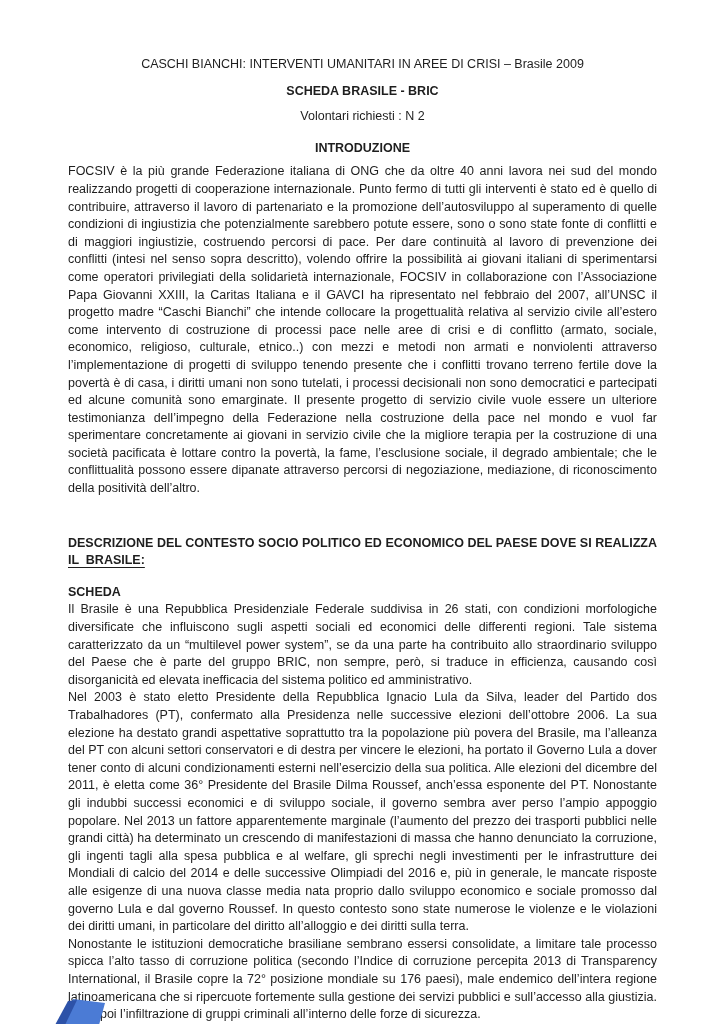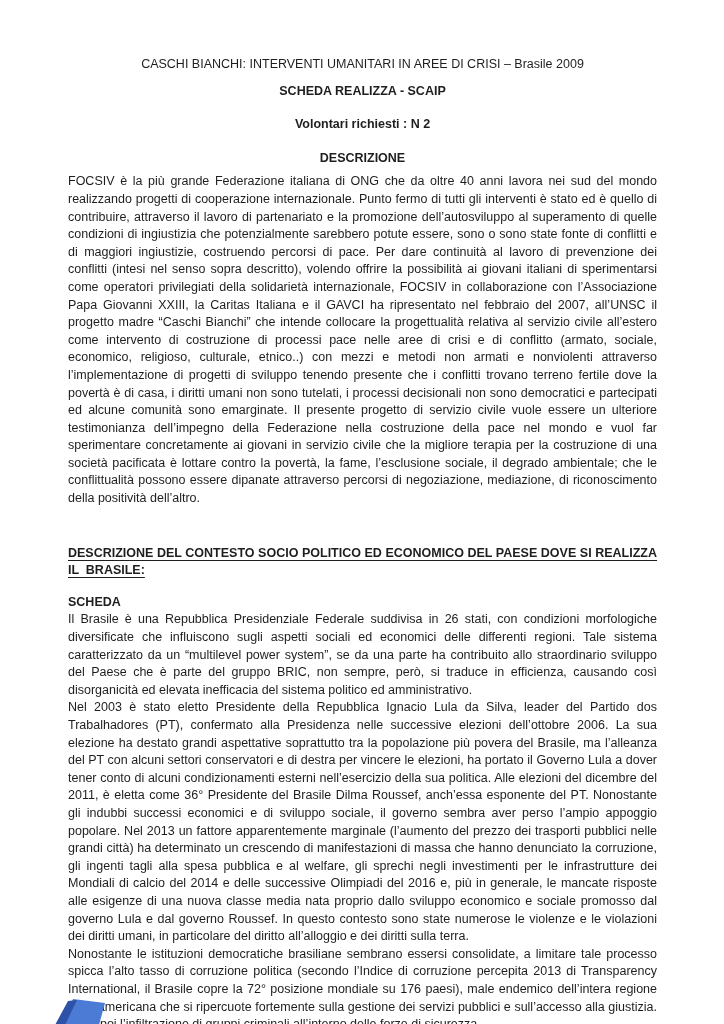--- a/index.html
+++ b/index.html
@@ -15,32 +15,31 @@
   .page {
     position: absolute;
     left: 68px; top: 56px;
     width: 589px;
   }
   .t { font-size: 12.5px; line-height: 17.6px; }
   .center { text-align: center; }
   .bold { font-weight: bold; }
   .header-line { margin: 0 0 9px 0; }
   .sheet-title { margin: 0; }
-  .volunteers { margin: 16px; font-weight: bold; }
+  .volunteers { margin: 8px; }
   .location-heading { margin: 12px 0 0 0; }
   .intro-heading { margin: 14px 0 0 0; }
   .para { margin: 0; text-align: justify; }
   .intro-para { margin-top: 6px; }
   .context-heading {
     margin: 37px 0 0 0;
     font-weight: bold;
   }
   .context-heading .line1 {
     display: block;
-    text-decoration: underline;
     text-underline-offset: 3px;
     text-align: justify;
     text-align-last: justify;
   }
   .context-heading .line2 {
     display: block;
     text-decoration: underline;
     text-underline-offset: 3px;
     white-space: pre-wrap;
   }
@@ -55,26 +54,26 @@
   }
   .ribbon svg { display: block; }
 </style>
 </head>
 <body>
 
 <div class="page">
 
   <div class="t center header-line">CASCHI BIANCHI: INTERVENTI UMANITARI IN AREE DI CRISI – Brasile 2009</div>
 
-  <div class="t center bold sheet-title">SCHEDA REALIZZA - SCAIP</div>
+  <div class="t center bold sheet-title">SCHEDA BRASILE - BRIC</div>
 
   <div class="t center volunteers">Volontari richiesti : N 2</div>
 
 
-  <div class="t center bold intro-heading">DESCRIZIONE</div>
+  <div class="t center bold intro-heading">INTRODUZIONE</div>
 
   <p class="t para intro-para">FOCSIV è la più grande Federazione italiana di ONG che da oltre 40 anni lavora nei sud del mondo realizzando progetti di cooperazione internazionale. Punto fermo di tutti gli interventi è stato ed è quello di contribuire, attraverso il lavoro di partenariato e la promozione dell’autosviluppo al superamento di quelle condizioni di ingiustizia che potenzialmente sarebbero potute essere, sono o sono state fonte di conflitti e di maggiori ingiustizie, costruendo percorsi di pace. Per dare continuità al lavoro di prevenzione dei conflitti (intesi nel senso sopra descritto), volendo offrire la possibilità ai giovani italiani di sperimentarsi come operatori privilegiati della solidarietà internazionale, FOCSIV in collaborazione con l’Associazione Papa Giovanni XXIII, la Caritas Italiana e il GAVCI ha ripresentato nel febbraio del 2007, all’UNSC il progetto madre “Caschi Bianchi” che intende collocare la progettualità relativa al servizio civile all’estero come intervento di costruzione di processi pace nelle aree di crisi e di conflitto (armato, sociale, economico, religioso, culturale, etnico..) con mezzi e metodi non armati e nonviolenti attraverso l’implementazione di progetti di sviluppo tenendo presente che i conflitti trovano terreno fertile dove la povertà è di casa, i diritti umani non sono tutelati, i processi decisionali non sono democratici e partecipati ed alcune comunità sono emarginate. Il presente progetto di servizio civile vuole essere un ulteriore testimonianza dell’impegno della Federazione nella costruzione della pace nel mondo e vuol far sperimentare concretamente ai giovani in servizio civile che la migliore terapia per la costruzione di una società pacificata è lottare contro la povertà, la fame, l’esclusione sociale, il degrado ambientale; che le conflittualità possono essere dipanate attraverso percorsi di negoziazione, mediazione, di riconoscimento della positività dell’altro.</p>
 
   <div class="t context-heading">
     <span class="line1">DESCRIZIONE DEL CONTESTO SOCIO POLITICO ED ECONOMICO DEL PAESE DOVE SI REALIZZA</span>
     <span class="line2">IL  BRASILE:</span>
   </div>
 
   <div class="t bold country-heading">SCHEDA</div>
 

